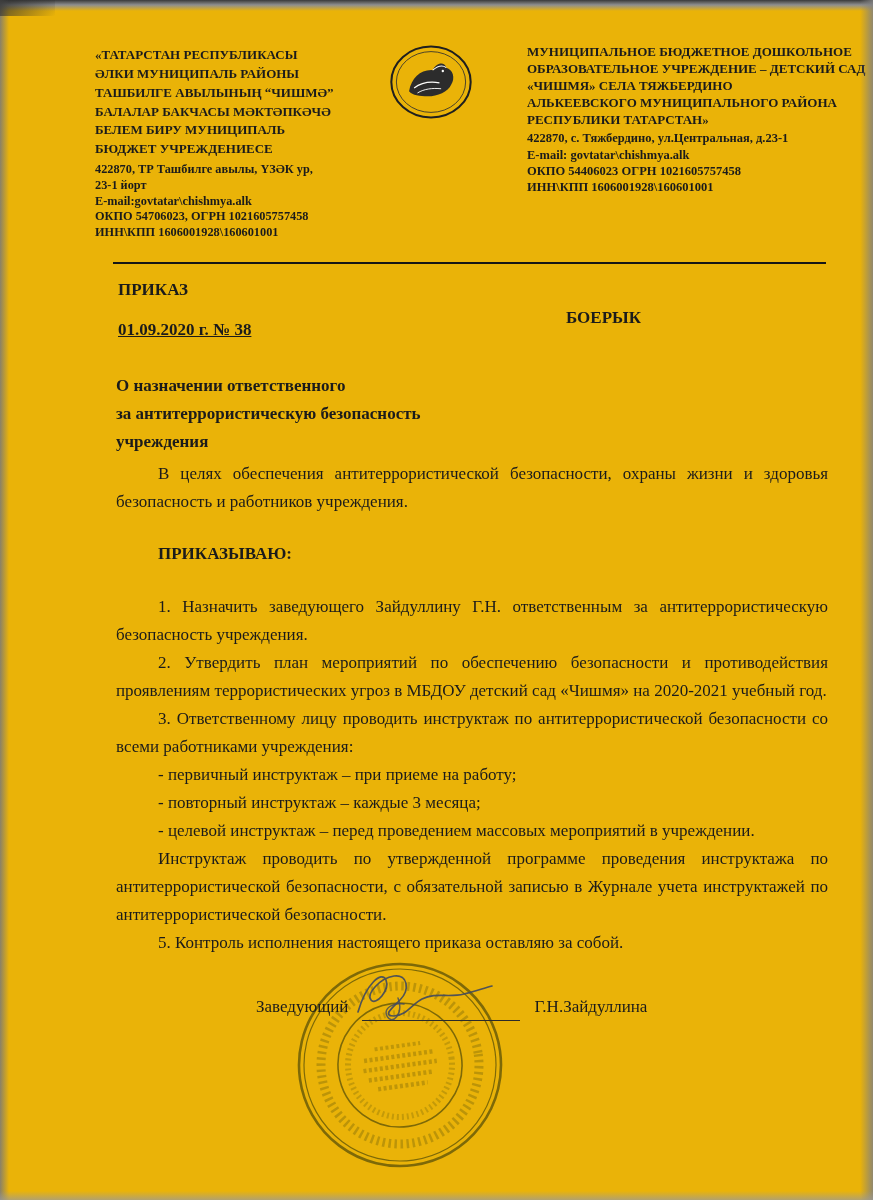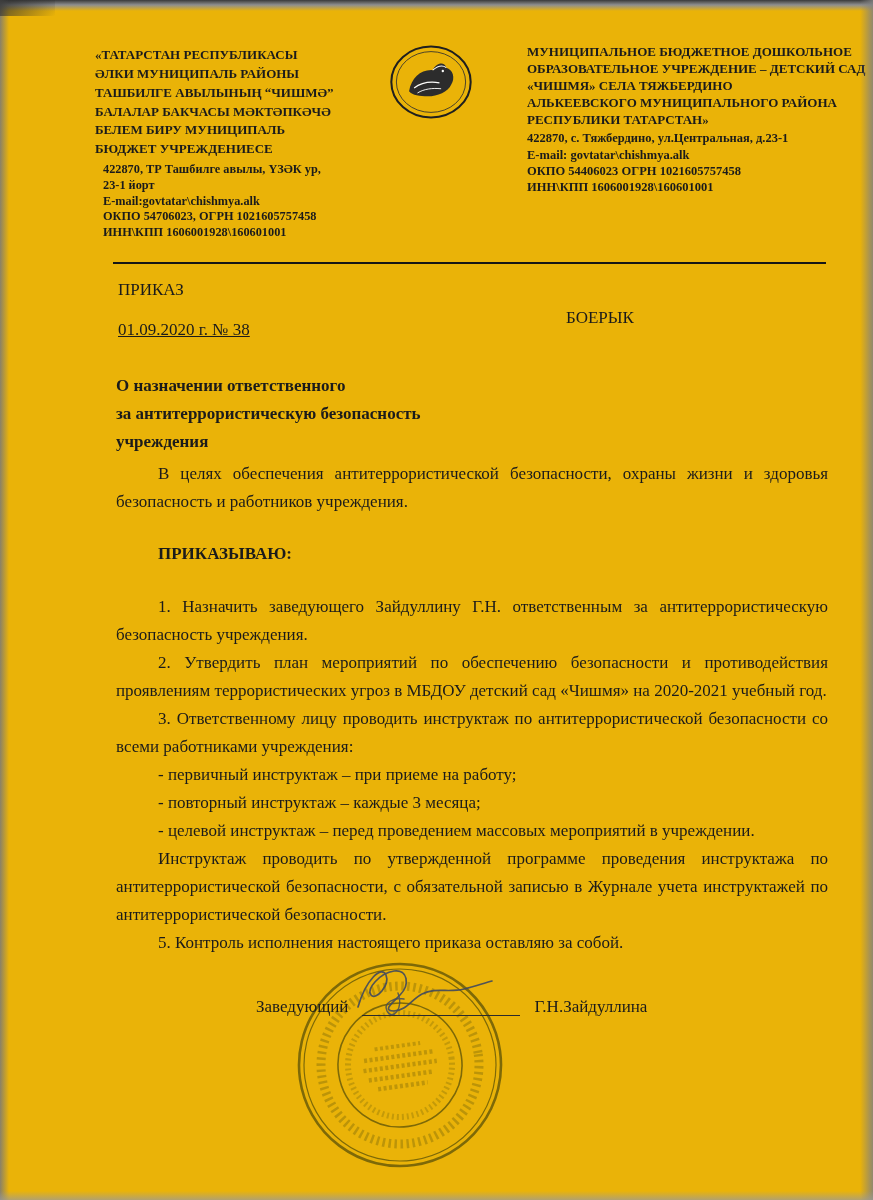--- a/index.html
+++ b/index.html
@@ -20,44 +20,44 @@
   .scan-edge-right{position:absolute;top:0;right:0;bottom:0;width:13px;
     background:linear-gradient(270deg,#808080,rgba(250,250,250,0));opacity:.85;z-index:5;}
   .scan-edge-bottom{position:absolute;bottom:0;left:0;right:0;height:9px;
     background:linear-gradient(0deg,#9a9a9a,rgba(250,250,250,0));opacity:.7;z-index:5;}
   .scan-corner{position:absolute;top:0;left:0;width:55px;height:16px;
     background:linear-gradient(135deg,#2f2f2f,rgba(250,250,250,0));opacity:.8;z-index:6;}
 
   
   .header-left{position:absolute;top:46px;left:95px;width:252px;}
   .org-name-left{font-size:13px;font-weight:bold;line-height:1.45;white-space:pre-line;}
-  .org-details-left{font-size:12.3px;font-weight:bold;line-height:1.28;margin-top:3px;white-space:pre-line;margin-left:8px;}
+  .org-details-left{font-size:12.3px;font-weight:bold;line-height:1.28;margin-top:3px;white-space:pre-line;}
   .emblem{position:absolute;top:44px;left:388px;width:86px;height:76px;}
   .header-right{position:absolute;top:44px;left:486px;width:350px;margin-left:41px;}
   .org-name-right{font-size:13px;font-weight:bold;line-height:1.3;white-space:pre-line;}
   .org-details-right{font-size:12.5px;font-weight:bold;line-height:1.3;margin-top:2px;
     text-align:left;white-space:pre-line;}
 
   .rule{position:absolute;top:262px;left:113px;width:713px;height:2px;background:#161616;}
 
   
-  .titles{position:absolute;top:280px;left:116px;width:712px;height:86px;font-size:17px;font-weight:normal;}
+  .titles{position:absolute;top:280px;left:116px;width:712px;height:86px;font-size:17px;font-weight:bold;}
   .title-ru{position:absolute;top:0;left:2px;}
   .title-tat{position:absolute;top:28px;left:450px;}
   .date-line{position:absolute;top:40px;left:2px;text-decoration:underline;}
 
   
   .content{position:absolute;top:372px;left:116px;width:712px;font-size:17px;line-height:28px;z-index:2;}
   .subject{font-weight:bold;white-space:pre-line;margin:0 0 4px 0;}
   .para{margin:0;text-align:justify;text-indent:42px;}
   .resolve{font-weight:bold;text-indent:42px;margin:24px 0 25px 0;}
   .bullet{margin:0;text-align:justify;text-indent:42px;}
 
   
-  .sig-row{margin-top:36px;padding-left:140px;display:flex;align-items:flex-start;position:relative;z-index:3;}
+  .sig-row{margin-top:36px;padding-left:140px;display:flex;align-items:flex-end;position:relative;z-index:3;}
   .sig-role{flex:none;}
   .sig-line{flex:none;width:158px;margin:0 14px;border-bottom:1.4px solid #2b2b2b;position:relative;height:22px;}
   .sig-ink{position:absolute;left:-14px;bottom:-8px;}
   .sig-name{flex:none;}
 
   
   .stamp{position:absolute;top:958px;left:293px;width:214px;height:214px;z-index:1;
     mix-blend-mode:multiply;opacity:.62;transform:rotate(-8deg);}
 </style>
 </head>

